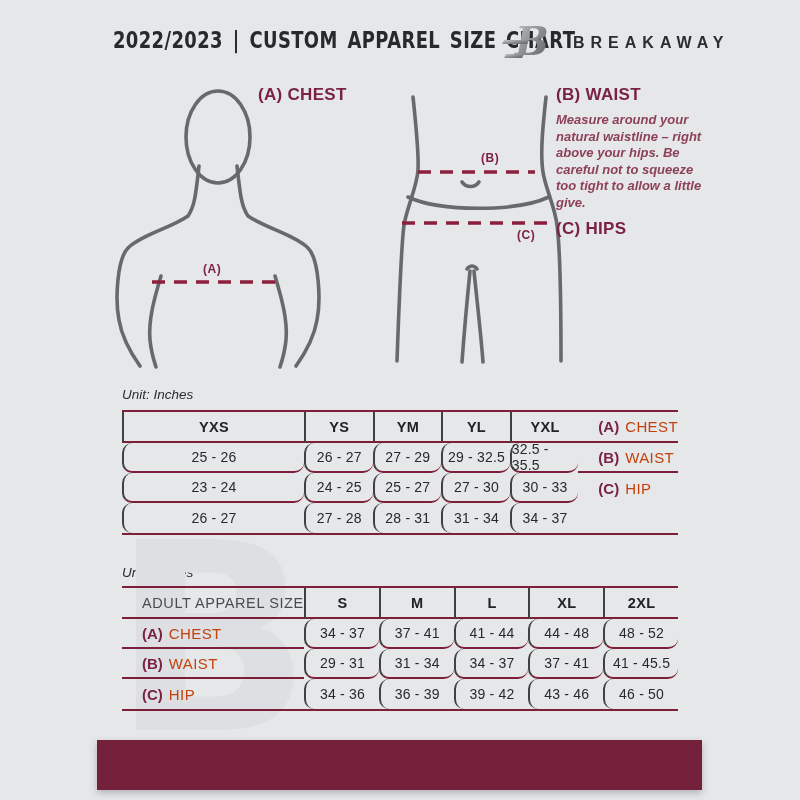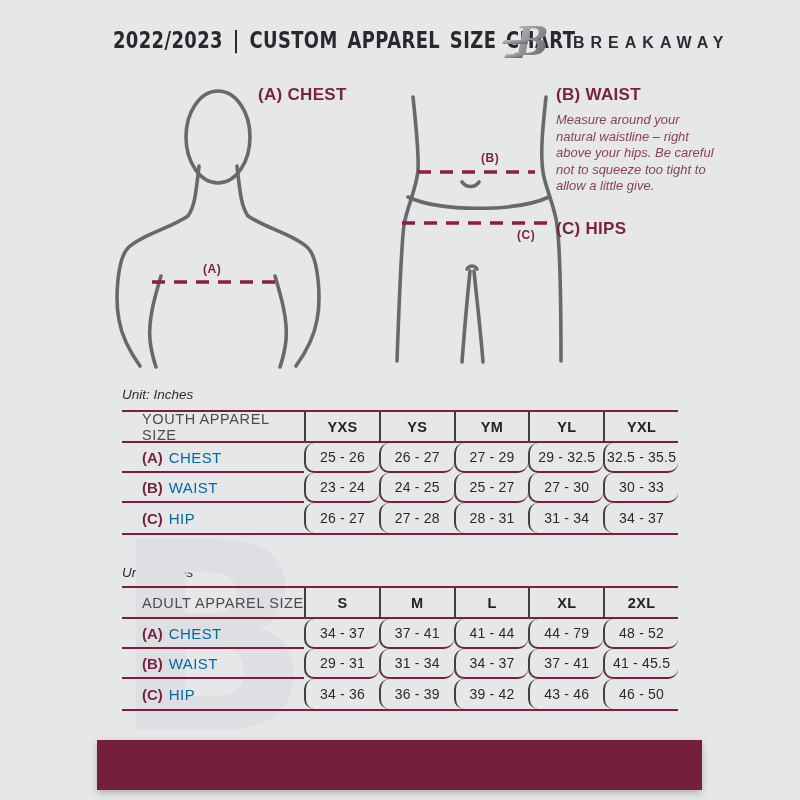--- a/index.html
+++ b/index.html
@@ -61,21 +61,21 @@
     border-top:2px solid #7b2038;border-bottom:2px solid #7b2038;
     background:transparent;z-index:2;
   }
   .cell{display:flex;align-items:center;justify-content:center;}
   .cell.vline{border-left:2px solid #404040;}
   .cell.hline{border-bottom:2px solid #7b2038;}
   .cell.first{justify-content:flex-start;padding-left:20px;}
   .cell.colhead{font-size:14.5px;font-weight:bold;color:#212225;letter-spacing:0.3px;}
   .cell.tbl-label{font-size:14.5px;color:#4b4c4f;letter-spacing:0.6px;}
   .rowlbl-pfx{font-size:15px;font-weight:bold;color:#7a2242;margin-right:6px;}
-  .rowlbl-txt{font-size:15px;color:#0369a1;letter-spacing:0.4px;}
+  .rowlbl-txt{font-size:15px;color:#c2410c;letter-spacing:0.4px;}
   .cell.val{font-size:14px;color:#28292b;letter-spacing:0.2px;border-radius:10px;}
   
   .watermark{
     position:absolute;left:112px;top:520px;z-index:1;
     font-family:"DejaVu Sans", sans-serif;
     font-size:262px;font-weight:bold;color:#dedfe2;
     line-height:240px;user-select:none;
   }
   .footer-bar{
     position:absolute;left:97px;top:740px;width:605px;height:50px;
@@ -124,28 +124,27 @@
     <path d="M89 176 C92 206, 96 240, 98 267"></path>
     <path class="dash" d="M33 77 L150 77"></path>
     <path class="dash" d="M17 128 L171 128"></path>
   </svg>
   <span class="marker" style="left:481px;top:151px;">(B)</span>
   <span class="marker" style="left:517px;top:228px;">(C)</span>
 
   <div class="g-head" style="left:258px;top:85px;">(A) CHEST</div>
 
   <div class="g-head" style="left:556px;top:85px;">(B) WAIST</div>
-  <div class="g-desc" style="left:556px;top:112px;width:160px;">Measure around your natural waistline – right above your hips. Be careful not to squeeze too tight to allow a little give.</div>
+  <div class="g-desc" style="left:556px;top:112px;width:160px;font-weight:bold;">Measure around your natural waistline – right above your hips. Be careful not to squeeze too tight to allow a little give.</div>
 
   <div class="g-head" style="left:556px;top:219px;">(C) HIPS</div>
 
   <div class="sec-unit" style="top:387px;">Unit: Inches</div>
 
   <div class="size-table" style="top:410px;">
-    <div class="cell first tbl-label hline">YOUTH APPAREL SIZE</div>
     <div class="cell colhead vline hline">YXS</div>
     <div class="cell colhead vline hline">YS</div>
     <div class="cell colhead vline hline">YM</div>
     <div class="cell colhead vline hline">YL</div>
     <div class="cell colhead vline hline">YXL</div>
 
     <div class="cell first hline">
       <span class="rowlbl-pfx">(A)</span>
       <span class="rowlbl-txt">CHEST</span>
     </div>
@@ -186,21 +185,21 @@
     <div class="cell colhead vline hline">XL</div>
     <div class="cell colhead vline hline">2XL</div>
 
     <div class="cell first hline">
       <span class="rowlbl-pfx">(A)</span>
       <span class="rowlbl-txt">CHEST</span>
     </div>
     <div class="cell val vline hline">34 - 37</div>
     <div class="cell val vline hline">37 - 41</div>
     <div class="cell val vline hline">41 - 44</div>
-    <div class="cell val vline hline">44 - 79</div>
+    <div class="cell val vline hline">44 - 48</div>
     <div class="cell val vline hline">48 - 52</div>
 
     <div class="cell first hline">
       <span class="rowlbl-pfx">(B)</span>
       <span class="rowlbl-txt">WAIST</span>
     </div>
     <div class="cell val vline hline">29 - 31</div>
     <div class="cell val vline hline">31 - 34</div>
     <div class="cell val vline hline">34 - 37</div>
     <div class="cell val vline hline">37 - 41</div>

